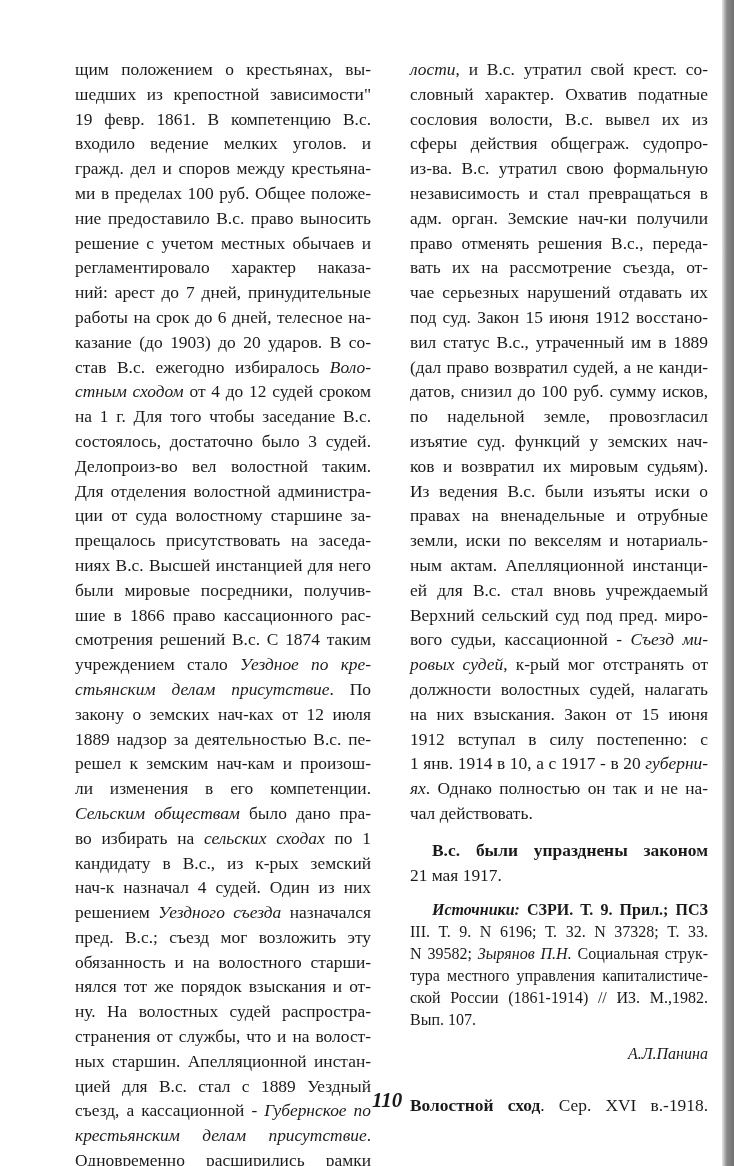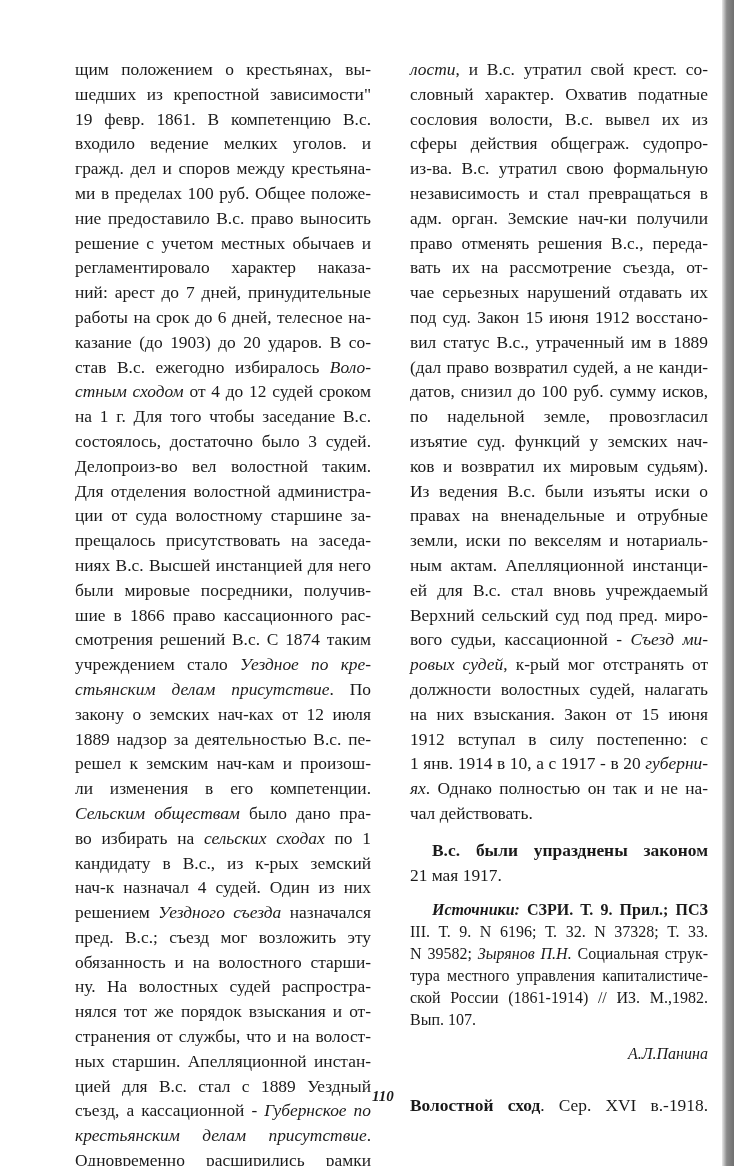--- a/index.html
+++ b/index.html
@@ -26,21 +26,21 @@
     .line.last { text-align-last: left; }
     .line.indent { padding-left: 22px; font-weight: bold; }
     .line.right { text-align: left; text-align-last: right; }
     .gap { display: block; height: 12px; }
     .gap-lg { display: block; height: 28px; }
     .small { font-size: 16px; line-height: 22px; height: 22px; }
     i, .it { font-style: italic; }
     b, .bd { font-weight: bold; }
     .page-number {
       position: absolute; top: 1088px; left: 372px;
-      font-size: 15px; font-style: italic; font-weight: bold;
+      font-size: 21px; font-style: italic; font-weight: bold;
     }
   </style>
 </head>
 <body>
 
 <div class="edge-strip"></div>
 
 <div class="col col-left" id="leftcol">
     <span class="line">щим положением о крестьянах, вы-</span>
     <span class="line">шедших из крепостной зависимости"</span>
@@ -72,22 +72,22 @@
     <span class="line">1889 надзор за деятельностью В.с. пе-</span>
     <span class="line">решел к земским нач-кам и произош-</span>
     <span class="line">ли изменения в его компетенции.</span>
     <span class="line"><i>Сельским обществам</i> было дано пра-</span>
     <span class="line">во избирать на <i>сельских сходах</i> по 1</span>
     <span class="line">кандидату в В.с., из к-рых земский</span>
     <span class="line">нач-к назначал 4 судей. Один из них</span>
     <span class="line">решением <i>Уездного съезда</i> назначался</span>
     <span class="line">пред. В.с.; съезд мог возложить эту</span>
     <span class="line">обязанность и на волостного старши-</span>
+    <span class="line">нялся тот же порядок взыскания и от-</span>
     <span class="line">ну. На волостных судей распростра-</span>
-    <span class="line">нялся тот же порядок взыскания и от-</span>
     <span class="line">странения от службы, что и на волост-</span>
     <span class="line">ных старшин. Апелляционной инстан-</span>
     <span class="line">цией для В.с. стал с 1889 Уездный</span>
     <span class="line">съезд, а кассационной - <i>Губернское по</i></span>
     <span class="line"><i>крестьянским делам присутствие</i>.</span>
     <span class="line">Одновременно расширились рамки</span>
   </div>
 
 <div class="col col-right">
   <div id="rightbody">

